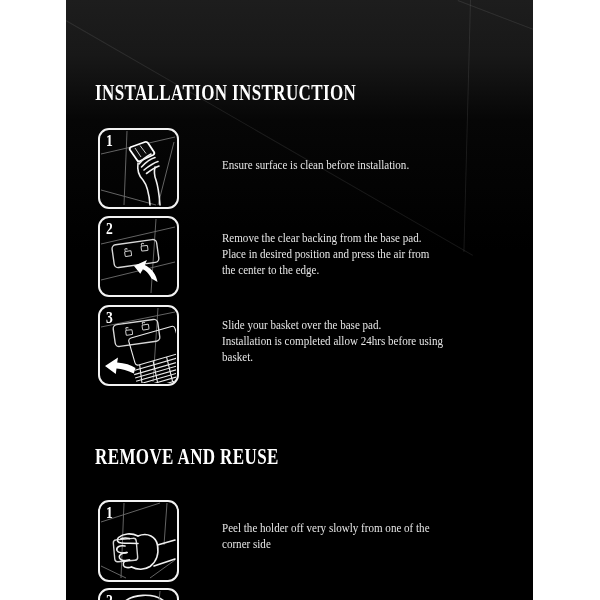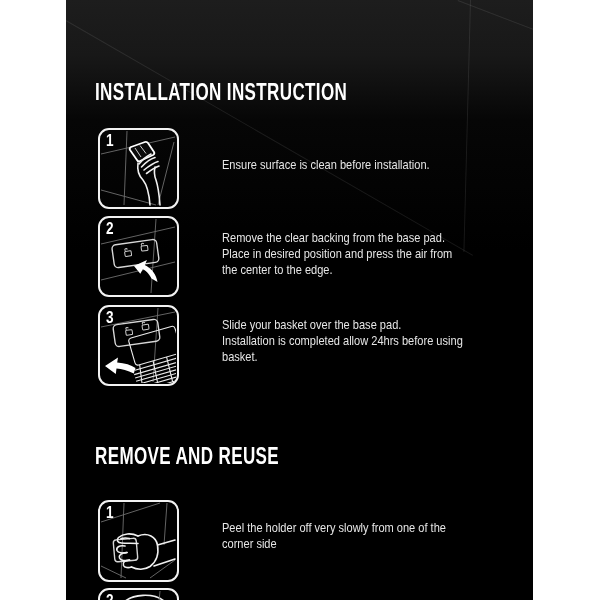--- a/index.html
+++ b/index.html
@@ -1,18 +1,18 @@
 <!DOCTYPE html>
 <html><head>
 <meta charset="utf-8">
 <style>
   html,body { margin:0; padding:0; background:#ffffff; }
   .page {
     position:relative; width:600px; height:600px; overflow:hidden;
-    background:#ffffff; font-family:Liberation Sans, sans-serif;
+    background:#ffffff; font-family:Liberation Serif, serif;
   }
   .content {
     position:absolute; left:66px; top:0; width:467px; height:600px;
     background:#000; overflow:hidden;
   }
   .photo-band { position:absolute; left:0; top:0; width:467px; height:265px; overflow:hidden;
     background:linear-gradient(180deg,#1d1d1d 0px,#181818 55px,#101010 85px,#060606 120px,#000 250px);
   }
   .bgline { position:absolute; background:rgba(255,255,255,0.09); transform-origin:0 0; }
   .bgline1 { left:0; top:20px; width:470px; height:1px; transform:rotate(30deg); }

